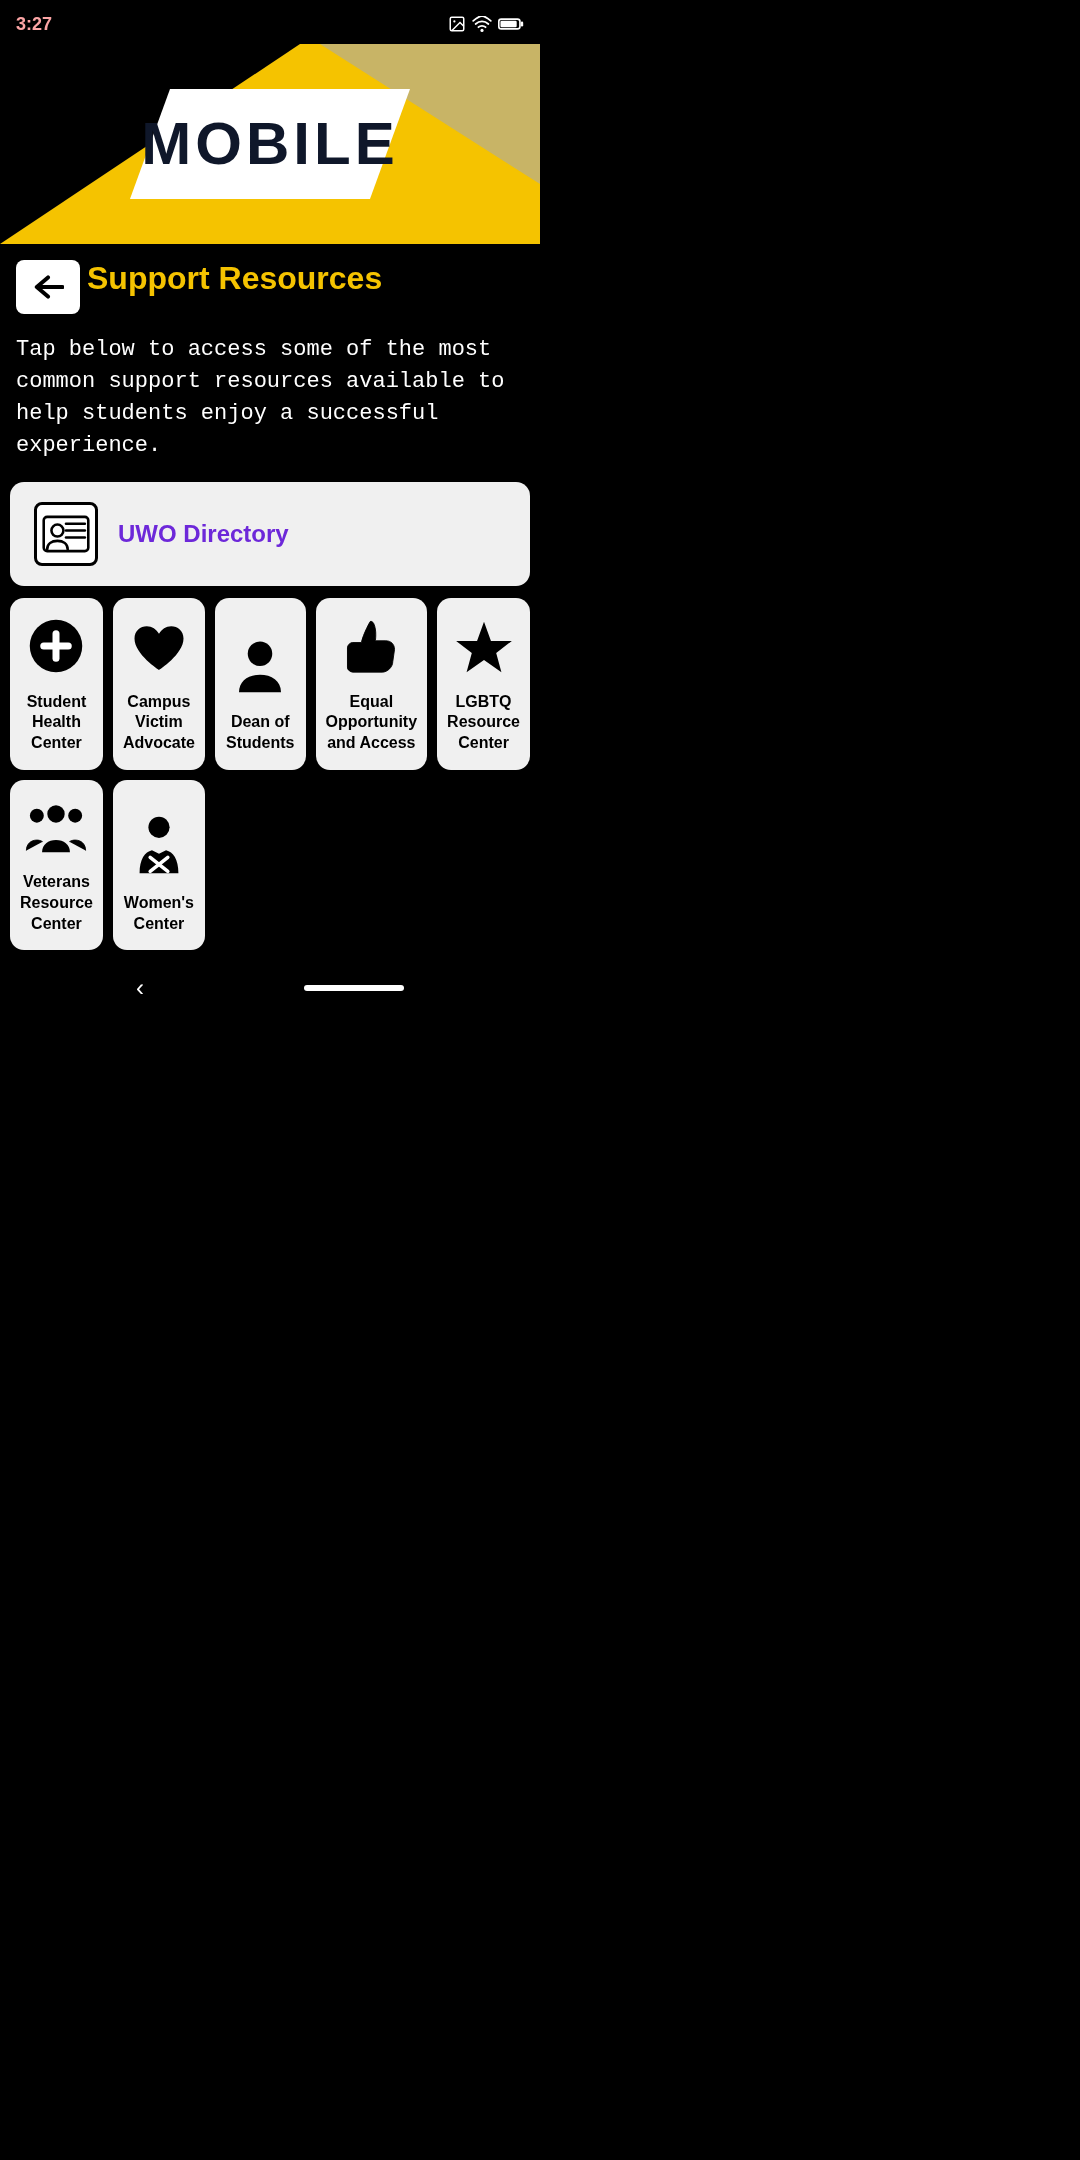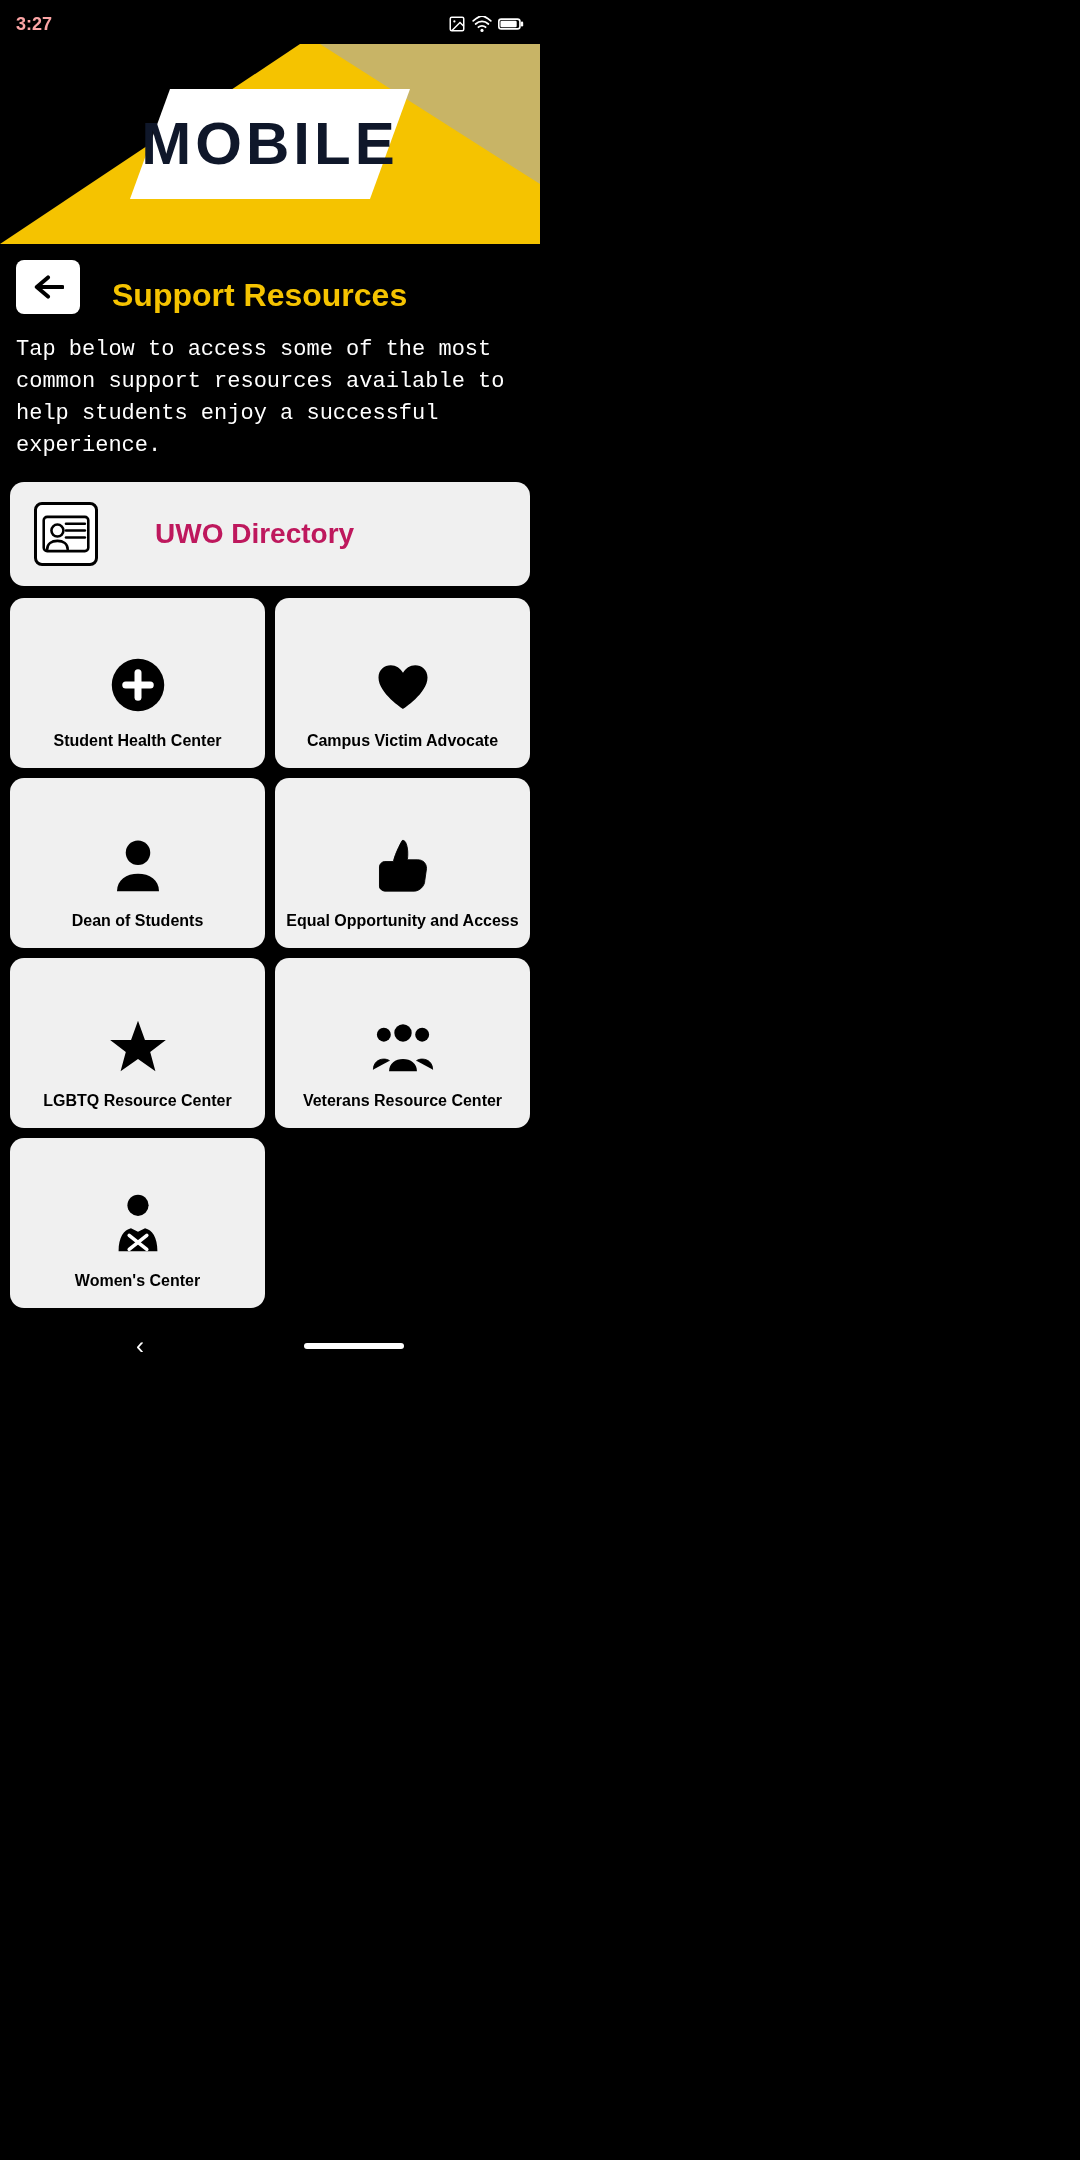--- a/index.html
+++ b/index.html
@@ -95,24 +95,24 @@
       font-size: 60px;
       font-weight: 900;
       color: #0f172a;
       display: block;
       letter-spacing: 4px;
     }
 
     
     .page-header {
       display: flex;
-      align-items: flex-end;
+      align-items: flex-start;
       padding: 16px 16px 8px;
       background: #000;
-      gap: 32px;
+      gap: 7px;
     }
     .back-button {
       width: 64px;
       height: 54px;
       background: #fff;
       border-radius: 8px;
       display: flex;
       align-items: center;
       justify-content: center;
       cursor: pointer;
@@ -160,30 +160,29 @@
       height: 64px;
       border: 3px solid #000;
       border-radius: 8px;
       display: flex;
       align-items: center;
       justify-content: center;
       flex-shrink: 0;
       background: #fff;
     }
     .directory-label {
-      font-size: 28px;
+      font-size: 24px;
       font-weight: bold;
-      color: #be185d;
-      margin-left: 37px;
+      color: #6d28d9;
     }
 
     
     .resource-grid {
       display: grid;
-      grid-template-columns: repeat(2, 1fr);
+      grid-template-columns: repeat(5, 1fr);
       gap: 10px;
     }
     .resource-card {
       background: #f0f0f0;
       border-radius: 14px;
       padding: 20px 10px 16px;
       display: flex;
       flex-direction: column;
       align-items: center;
       justify-content: flex-end;

